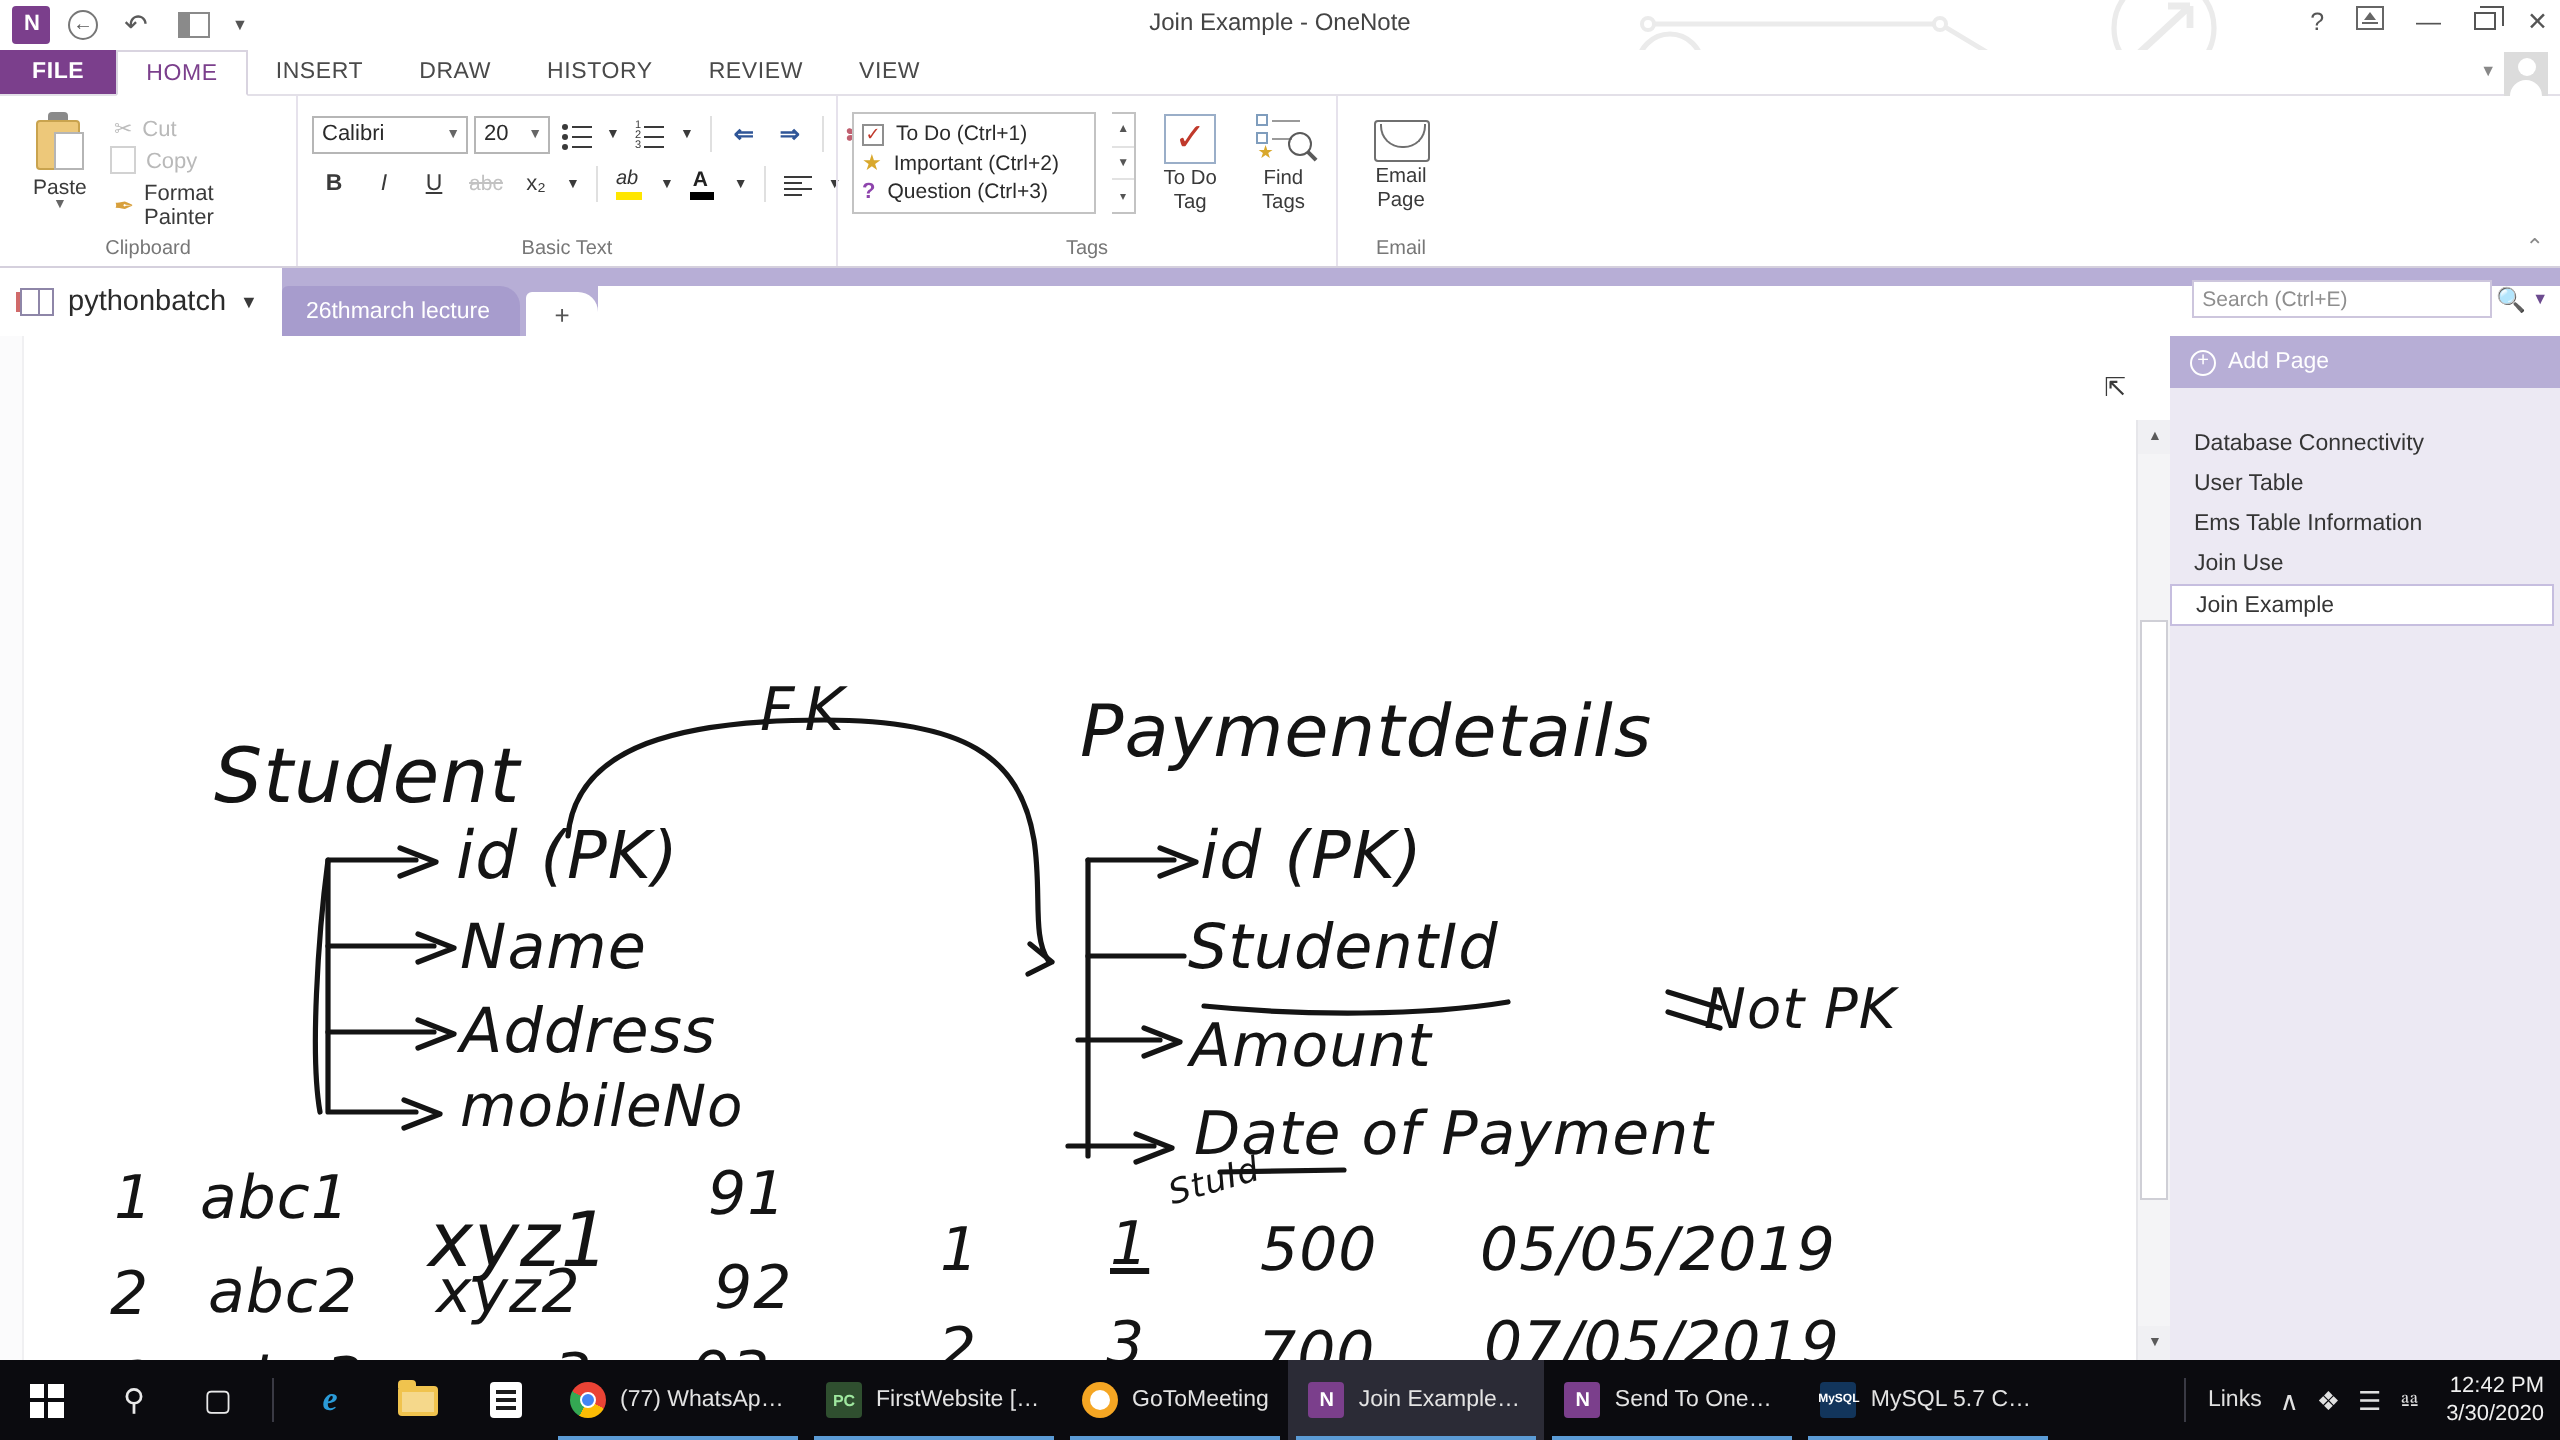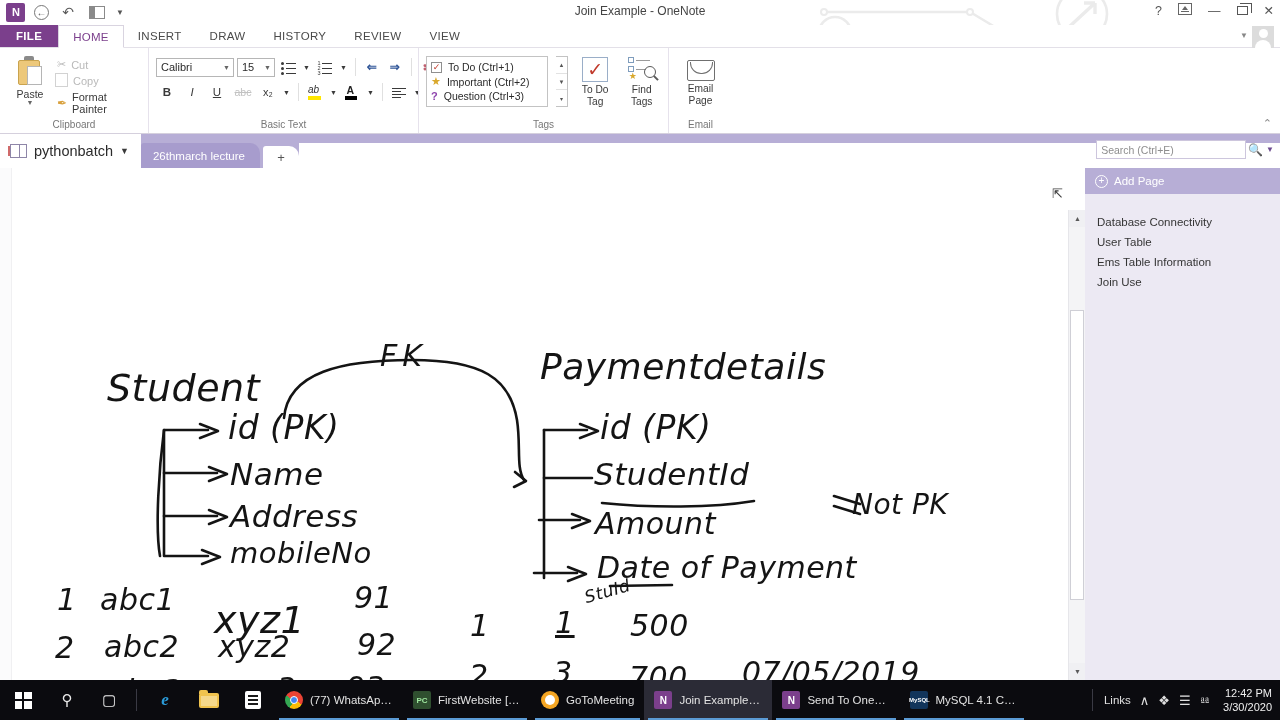--- a/index.html
+++ b/index.html
@@ -352,21 +352,21 @@
 
     <div class="rgroup" style="width:270px;">
       <div class="gbody">
         <div class="bt-rows">
           <div class="bt-row">
             <div class="combo font">
               <span>Calibri</span>
               <span class="cc">▼</span>
             </div>
             <div class="combo size">
-              <span>15</span>
+              <span>20</span>
               <span class="cc">▼</span>
             </div>
             <div class="rbtn">
               <span class="bullet-ico">
                 <i style="top:1px"></i>
                   <u style="top:2px"></u>
                   <i style="top:6px"></i>
                   <u style="top:7px"></u>
                   <i style="top:11px"></i>
                   <u style="top:12px"></u>
@@ -580,20 +580,21 @@
       <div class="ink hw" style="left:345px; top:459px; font-size:30px;">92</div>
 
       <div class="ink hw" style="left:46px; top:507px; font-size:30px;">3</div>
       <div class="ink hw" style="left:95px; top:505px; font-size:30px;">abc3</div>
       <div class="ink hw" style="left:212px; top:503px; font-size:30px;">xyz3</div>
       <div class="ink hw" style="left:334px; top:502px; font-size:30px;">93</div>
 
       <div class="ink hw" style="left:458px; top:440px; font-size:30px;">1</div>
       <div class="ink hw" style="left:543px; top:437px; font-size:30px; text-decoration:underline;">1</div>
       <div class="ink hw" style="left:618px; top:440px; font-size:30px;">500</div>
+      <div class="ink hw" style="left:728px; top:440px; font-size:30px;">05/05/2019</div>
 
       <div class="ink hw" style="left:457px; top:490px; font-size:30px;">2</div>
       <div class="ink hw" style="left:541px; top:487px; font-size:30px;">3</div>
       <div class="ink hw" style="left:617px; top:492px; font-size:30px;">700</div>
       <div class="ink hw" style="left:730px; top:487px; font-size:30px;">07/05/2019</div>
 
       <div class="expand-ico">⇱</div>
     </div>
 
     <div class="vscroll">
@@ -606,20 +607,21 @@
   <div class="pagepane">
     <div class="addpage">
       <span class="plus-circ">+</span>
       <span>Add Page</span>
     </div>
     <div class="pagelist">
       <div class="pageitem">Database Connectivity</div>
       <div class="pageitem">User Table</div>
       <div class="pageitem">Ems Table Information</div>
       <div class="pageitem">Join Use</div>
+      <div class="pageitem selected">Join Example</div>
     </div>
   </div>
 
   <div class="taskbar">
     <div class="tb-btn tb-start">
       <span class="win-logo">
           <i></i>
           <i></i>
           <i></i>
           <i></i>
@@ -663,21 +665,21 @@
       <span class="txt">Join Example - ...</span>
       <span class="underline"></span>
     </div>
     <div class="tb-app">
       <span class="appico sto-ico">N</span>
       <span class="txt">Send To OneN...</span>
       <span class="underline"></span>
     </div>
     <div class="tb-app">
       <span class="appico mysql-ico">MySQL</span>
-      <span class="txt">MySQL 4.1 Co...</span>
+      <span class="txt">MySQL 5.7 Co...</span>
       <span class="underline"></span>
     </div>
 
     <div class="tray">
       <span class="tb-div" style="margin:0 2px"></span>
       <span>Links</span>
       <span class="tray-ico">∧</span>
       <span class="tray-ico">❖</span>
       <span class="tray-ico">☰</span>
       <span class="tray-ico">⎂</span>

